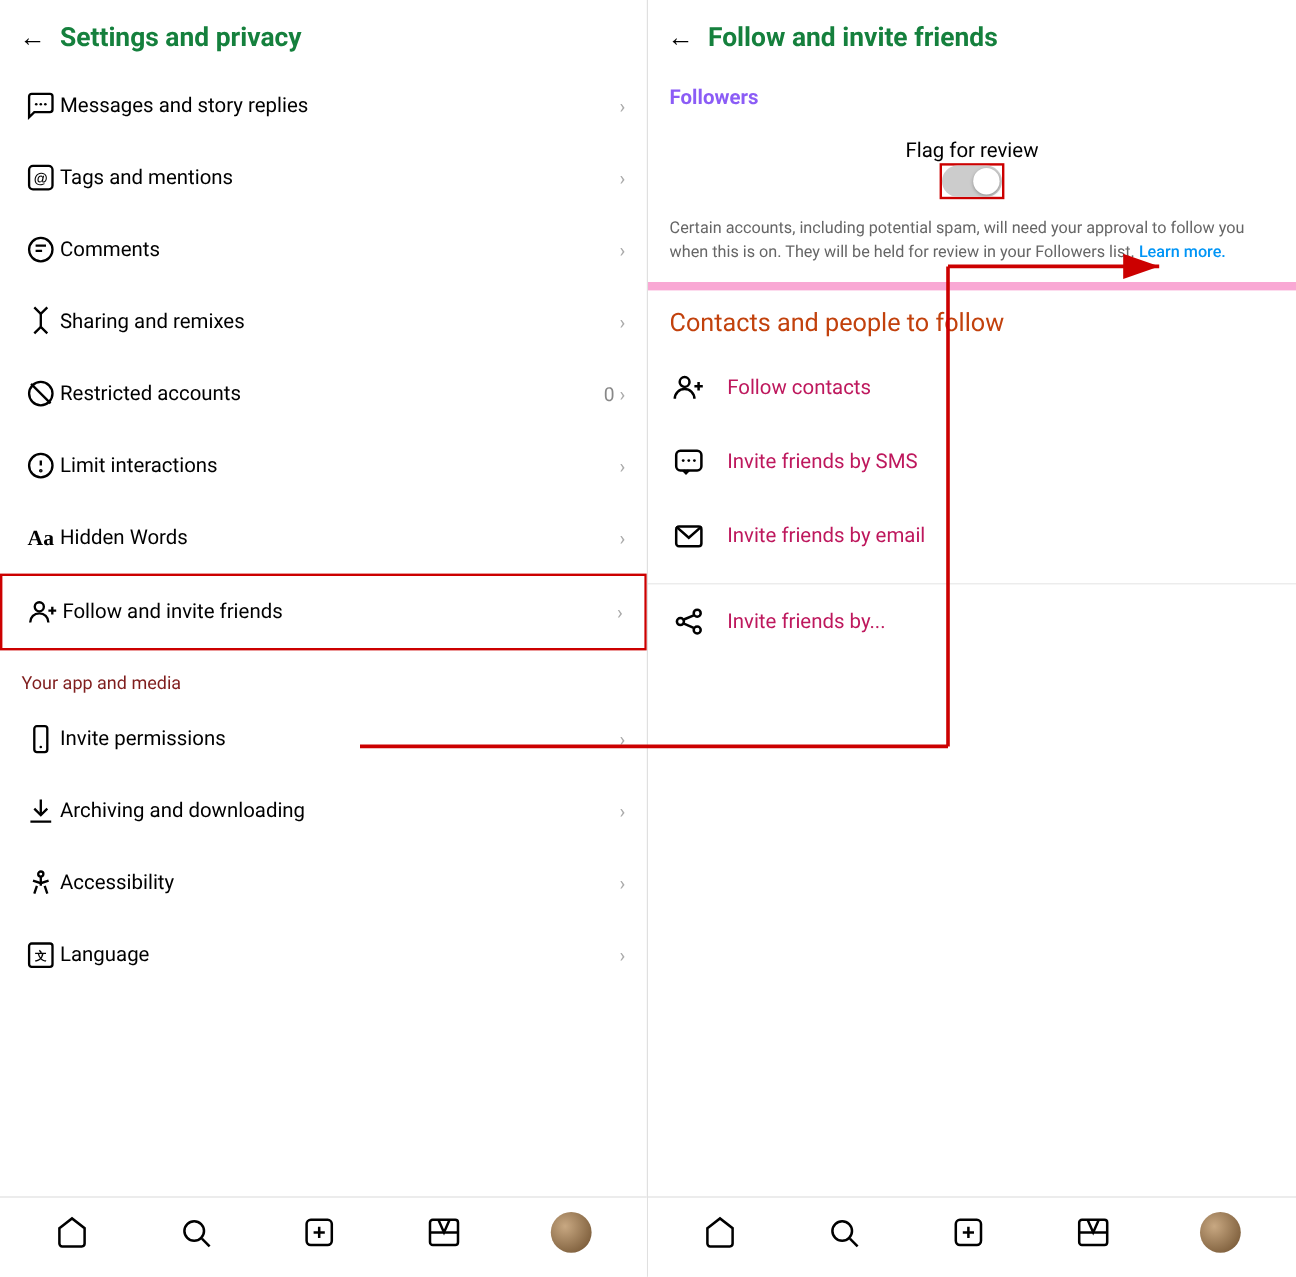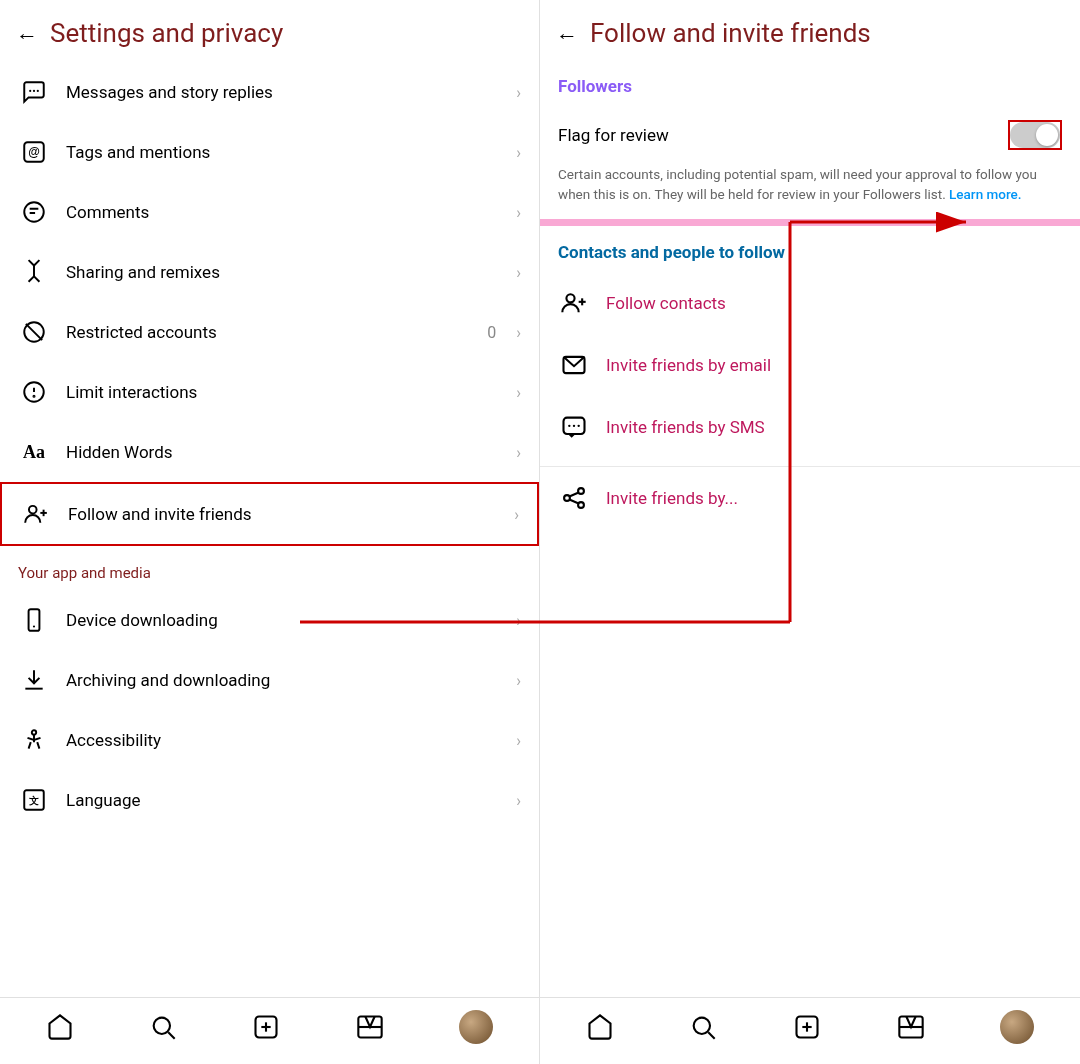--- a/index.html
+++ b/index.html
@@ -39,44 +39,44 @@
       gap: 12px;
     }
 
     .back-arrow {
       font-size: 22px;
       cursor: pointer;
       color: #000;
     }
 
     .panel-title {
-      font-size: 26px;
-      font-weight: 400;
-      color: #7f1d1d;
+      font-size: 22px;
+      font-weight: 700;
+      color: #15803d;
     }
 
     
     .settings-list {
       flex: 1;
       overflow-y: auto;
       padding: 0 0 0 0;
     }
 
     .section-label {
       padding: 18px 18px 8px 18px;
       font-size: 15px;
       color: #7f1d1d;
       font-weight: 400;
     }
 
     .settings-item {
       display: flex;
       align-items: center;
       padding: 14px 18px;
-      gap: 16px;
+      gap: 0;
       cursor: pointer;
       position: relative;
     }
 
     .settings-item.highlighted {
       border: 2.5px solid #cc0000;
     }
 
     .settings-item .item-icon {
       width: 32px;
@@ -144,20 +144,21 @@
       font-size: 17px;
       font-weight: 700;
       color: #8b5cf6;
     }
 
     .flag-row {
       display: flex;
       align-items: center;
       padding: 14px 18px;
       justify-content: space-between;
+      flex-direction: column;
     }
 
     .flag-label {
       font-size: 17px;
       color: #000;
     }
 
     
     .toggle-wrapper {
       position: relative;
@@ -194,23 +195,23 @@
       border-bottom: 7px solid #f9a8d4;
     }
 
     .flag-description .learn-more {
       color: #0095f6;
       font-weight: 500;
     }
 
     .contacts-section-header {
       padding: 16px 18px 10px 18px;
-      font-size: 17px;
-      font-weight: 700;
-      color: #0369a1;
+      font-size: 21px;
+      font-weight: 400;
+      color: #c2410c;
     }
 
     .right-item {
       display: flex;
       align-items: center;
       padding: 15px 18px;
       gap: 16px;
       cursor: pointer;
     }
 
@@ -358,21 +359,21 @@
 
       <div class="section-label">Your app and media</div>
 
       <div class="settings-item">
         <div class="item-icon">
           <svg class="icon-svg" viewBox="0 0 24 24" fill="none" stroke="#000" stroke-width="1.8">
             <rect x="7" y="2" width="10" height="20" rx="2"></rect>
             <circle cx="12" cy="18" r="1" fill="#000" stroke="none"></circle>
           </svg>
         </div>
-        <span class="item-label">Device downloading</span>
+        <span class="item-label">Invite permissions</span>
         <span class="chevron">›</span>
       </div>
 
       <div class="settings-item">
         <div class="item-icon">
           <svg class="icon-svg" viewBox="0 0 24 24" fill="none" stroke="#000" stroke-width="1.8">
             <line x1="12" y1="3" x2="12" y2="15"></line>
             <polyline points="7,10 12,15 17,10"></polyline>
             <line x1="4" y1="20" x2="20" y2="20"></line>
           </svg>
@@ -468,45 +469,45 @@
       <div class="right-item">
         <div class="r-icon">
           <svg width="28" height="28" viewBox="0 0 24 24" fill="none" stroke="#000" stroke-width="1.8">
             <circle cx="9" cy="8" r="3.5"></circle>
             <path d="M2 20c0-4 3.1-7 7-7s7 3 7 7"></path>
             <line x1="19" y1="8" x2="19" y2="14"></line>
             <line x1="16" y1="11" x2="22" y2="11"></line>
           </svg>
         </div>
         <span class="r-label">Follow contacts</span>
-      </div>
-
-      <div class="right-item">
-        <div class="r-icon">
-          <svg width="28" height="28" viewBox="0 0 24 24" fill="none" stroke="#000" stroke-width="1.8">
-            <rect x="3" y="5" width="18" height="14" rx="2"></rect>
-            <polyline points="3,5 12,13 21,5"></polyline>
-          </svg>
-        </div>
-        <span class="r-label">Invite friends by email</span>
       </div>
 
       <div class="right-item">
         <div class="r-icon">
           <svg width="28" height="28" viewBox="0 0 24 24" fill="none" stroke="#000" stroke-width="1.8">
             <rect x="3" y="4" width="18" height="14" rx="3"></rect>
             <circle cx="8" cy="11" r="1" fill="#000" stroke="none"></circle>
             <circle cx="12" cy="11" r="1" fill="#000" stroke="none"></circle>
             <circle cx="16" cy="11" r="1" fill="#000" stroke="none"></circle>
             <path d="M8 18l2 2 2-2"></path>
           </svg>
         </div>
         <span class="r-label">Invite friends by SMS</span>
       </div>
 
+      <div class="right-item">
+        <div class="r-icon">
+          <svg width="28" height="28" viewBox="0 0 24 24" fill="none" stroke="#000" stroke-width="1.8">
+            <rect x="3" y="5" width="18" height="14" rx="2"></rect>
+            <polyline points="3,5 12,13 21,5"></polyline>
+          </svg>
+        </div>
+        <span class="r-label">Invite friends by email</span>
+      </div>
+
       <div class="right-item" style="margin-top:8px; border-top: 1px solid #e8e8e8; ">
         <div class="r-icon">
           <svg width="28" height="28" viewBox="0 0 24 24" fill="none" stroke="#000" stroke-width="1.8">
             <circle cx="6" cy="12" r="2.5"></circle>
             <circle cx="18" cy="6" r="2.5"></circle>
             <circle cx="18" cy="18" r="2.5"></circle>
             <line x1="8.5" y1="10.5" x2="15.5" y2="7.5"></line>
             <line x1="8.5" y1="13.5" x2="15.5" y2="16.5"></line>
           </svg>
         </div>

